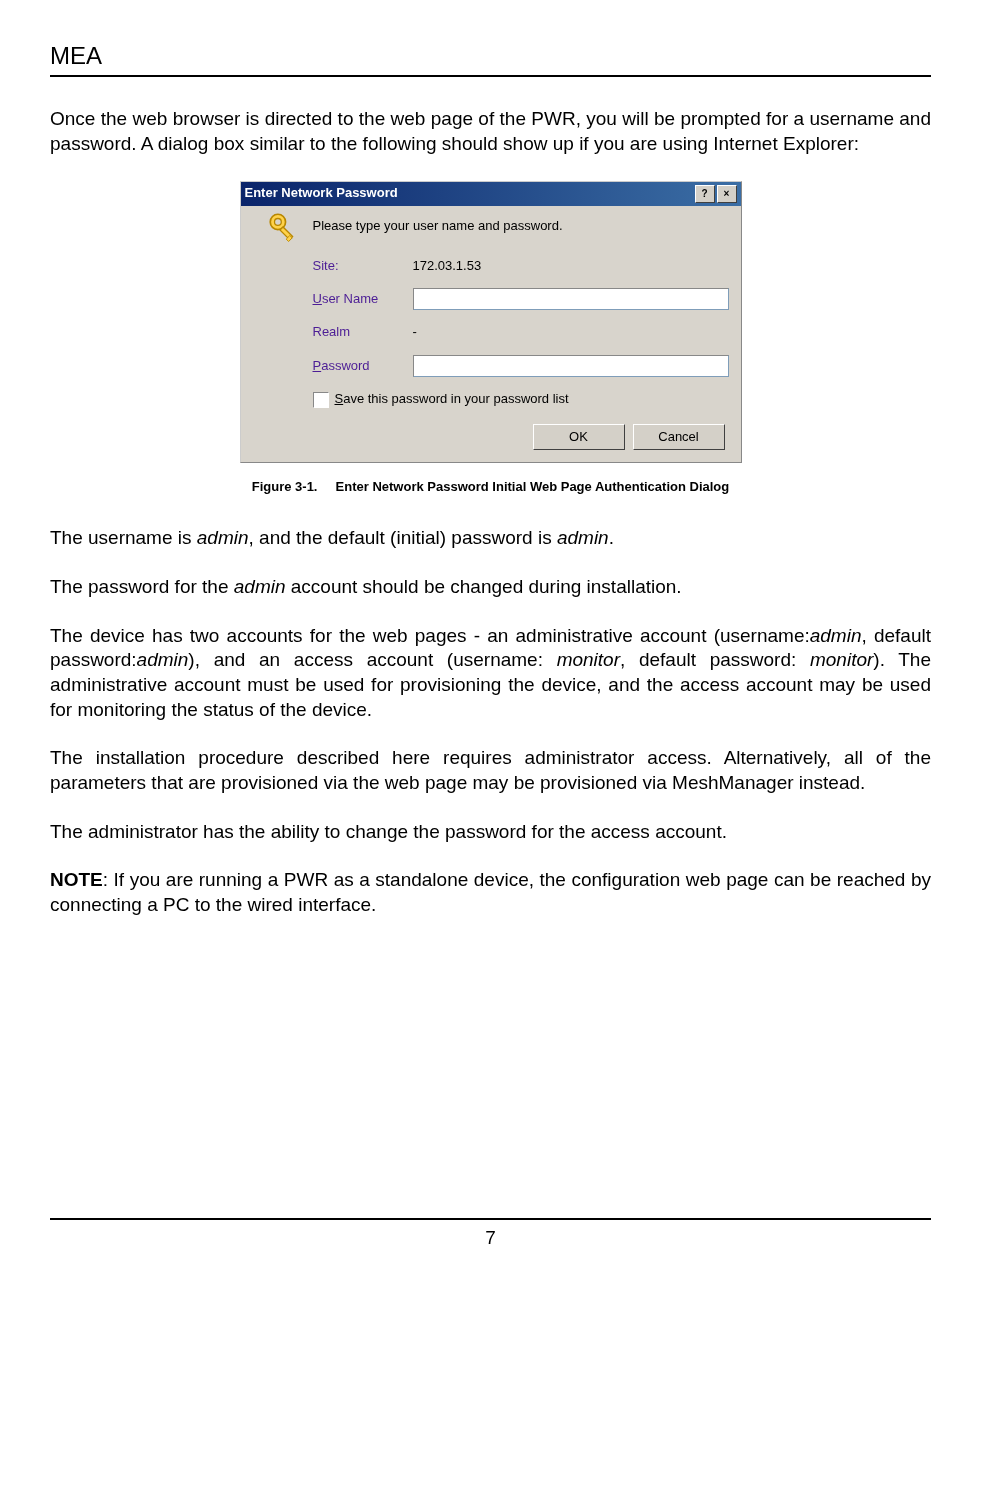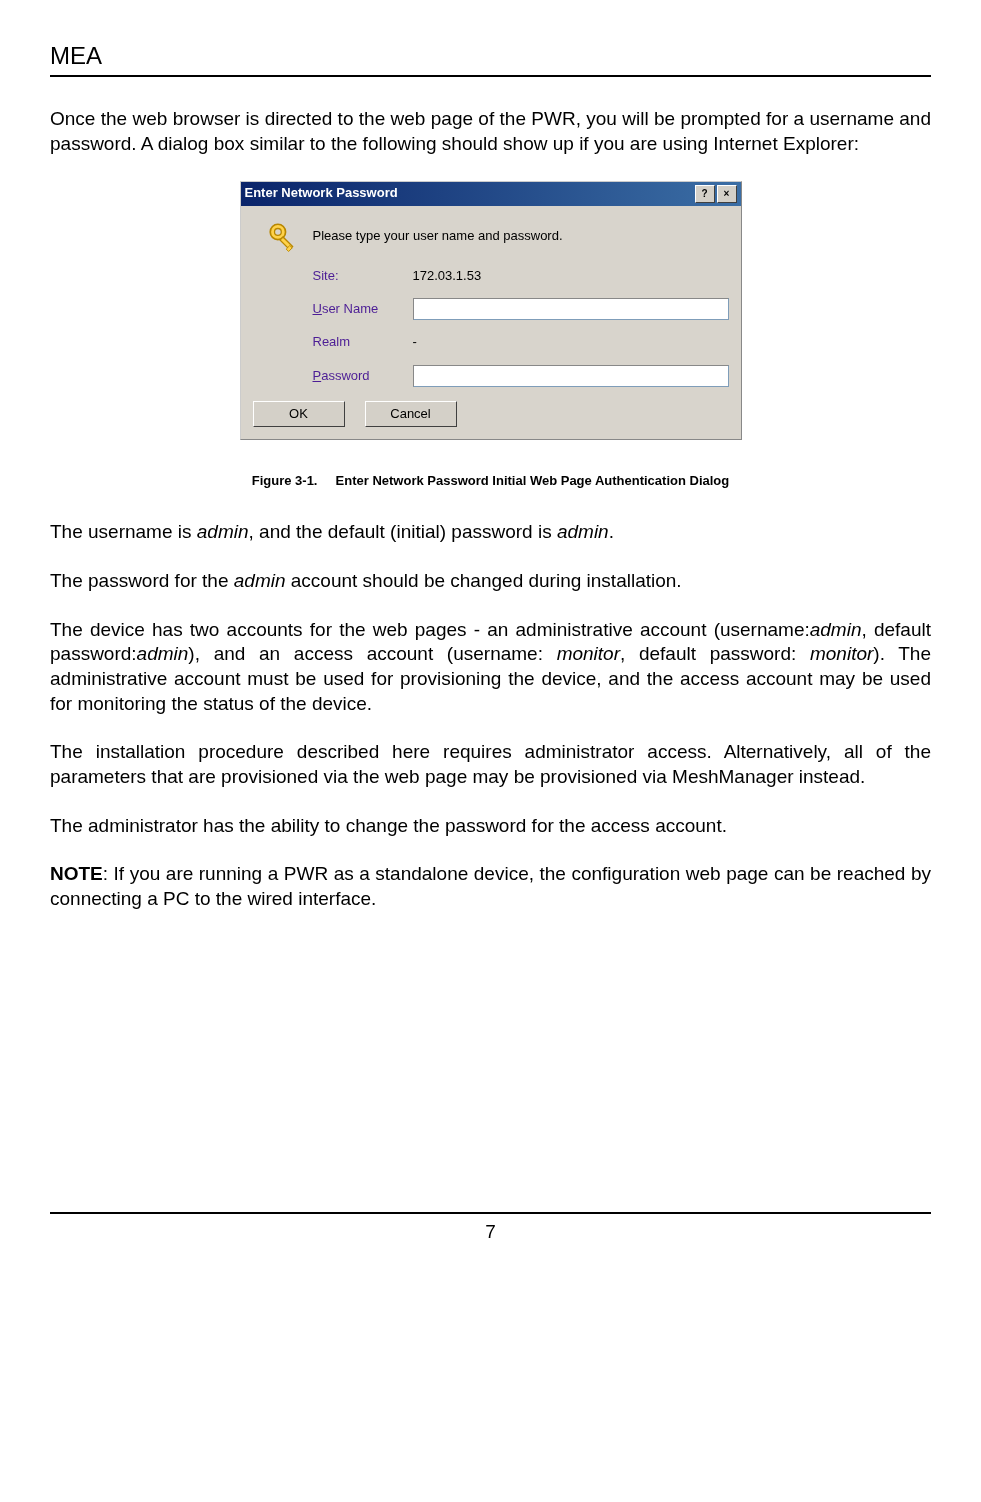--- a/index.html
+++ b/index.html
@@ -32,21 +32,21 @@
     margin: 20px 0 10px 0;
   }
   .dialog {
     width: 500px;
     border: 1px solid #888;
     border-top: 1px solid #ccc;
     border-left: 1px solid #ccc;
     background: #d8d4cc;
     font-family: Tahoma, Arial, sans-serif;
     font-size: 13px;
-    margin-bottom: 23px;
+    margin-bottom: 6px;
   }
   .titlebar {
     background: linear-gradient(to right, #0a246a, #3b6ea5);
     color: #fff;
     padding: 3px 4px;
     display: flex;
     align-items: center;
     justify-content: space-between;
     font-weight: bold;
     font-size: 13px;
@@ -63,21 +63,21 @@
     border-top-color: #fff;
     border-left-color: #fff;
     font-size: 10px;
     display: flex;
     align-items: center;
     justify-content: center;
     color: #000;
     font-weight: bold;
   }
   .dlg-body {
-    padding: 14px 12px 12px 12px;
+    padding: 4px 12px 12px 12px;
   }
   .dlg-row {
     display: flex;
     align-items: center;
     margin-bottom: 14px;
   }
   .icon-cell {
     width: 60px;
     display: flex;
     align-items: flex-start;
@@ -112,22 +112,22 @@
   .checkbox {
     width: 14px;
     height: 14px;
     background: #fff;
     border: 1px solid #888;
     border-right-color: #fff;
     border-bottom-color: #fff;
   }
   .btn-row {
     display: flex;
-    justify-content: flex-start;
-    gap: 20px;
+    justify-content: flex-end;
+    gap: 8px;
     padding-right: 4px;
   }
   .btn {
     width: 90px;
     height: 24px;
     background: #d4d0c8;
     border: 1px solid #404040;
     border-top-color: #fff;
     border-left-color: #fff;
     font-size: 13px;
@@ -194,20 +194,24 @@
         <div class="input"></div>
       </div>
       <div class="dlg-row" style="margin-left:60px;">
         <span class="label">Realm</span>
         <span>-</span>
       </div>
       <div class="dlg-row" style="margin-left:60px;">
         <span class="label underline-first">Password</span>
         <div class="input"></div>
       </div>
+      <div class="check-row">
+        <div class="checkbox"></div>
+        <span class="underline-first">Save this password in your password list</span>
+      </div>
       <div class="btn-row">
         <div class="btn">OK</div>
         <div class="btn">Cancel</div>
       </div>
     </div>
   </div>
 </div>
 
 <div class="caption">
   <span>Figure 3-1.</span>

